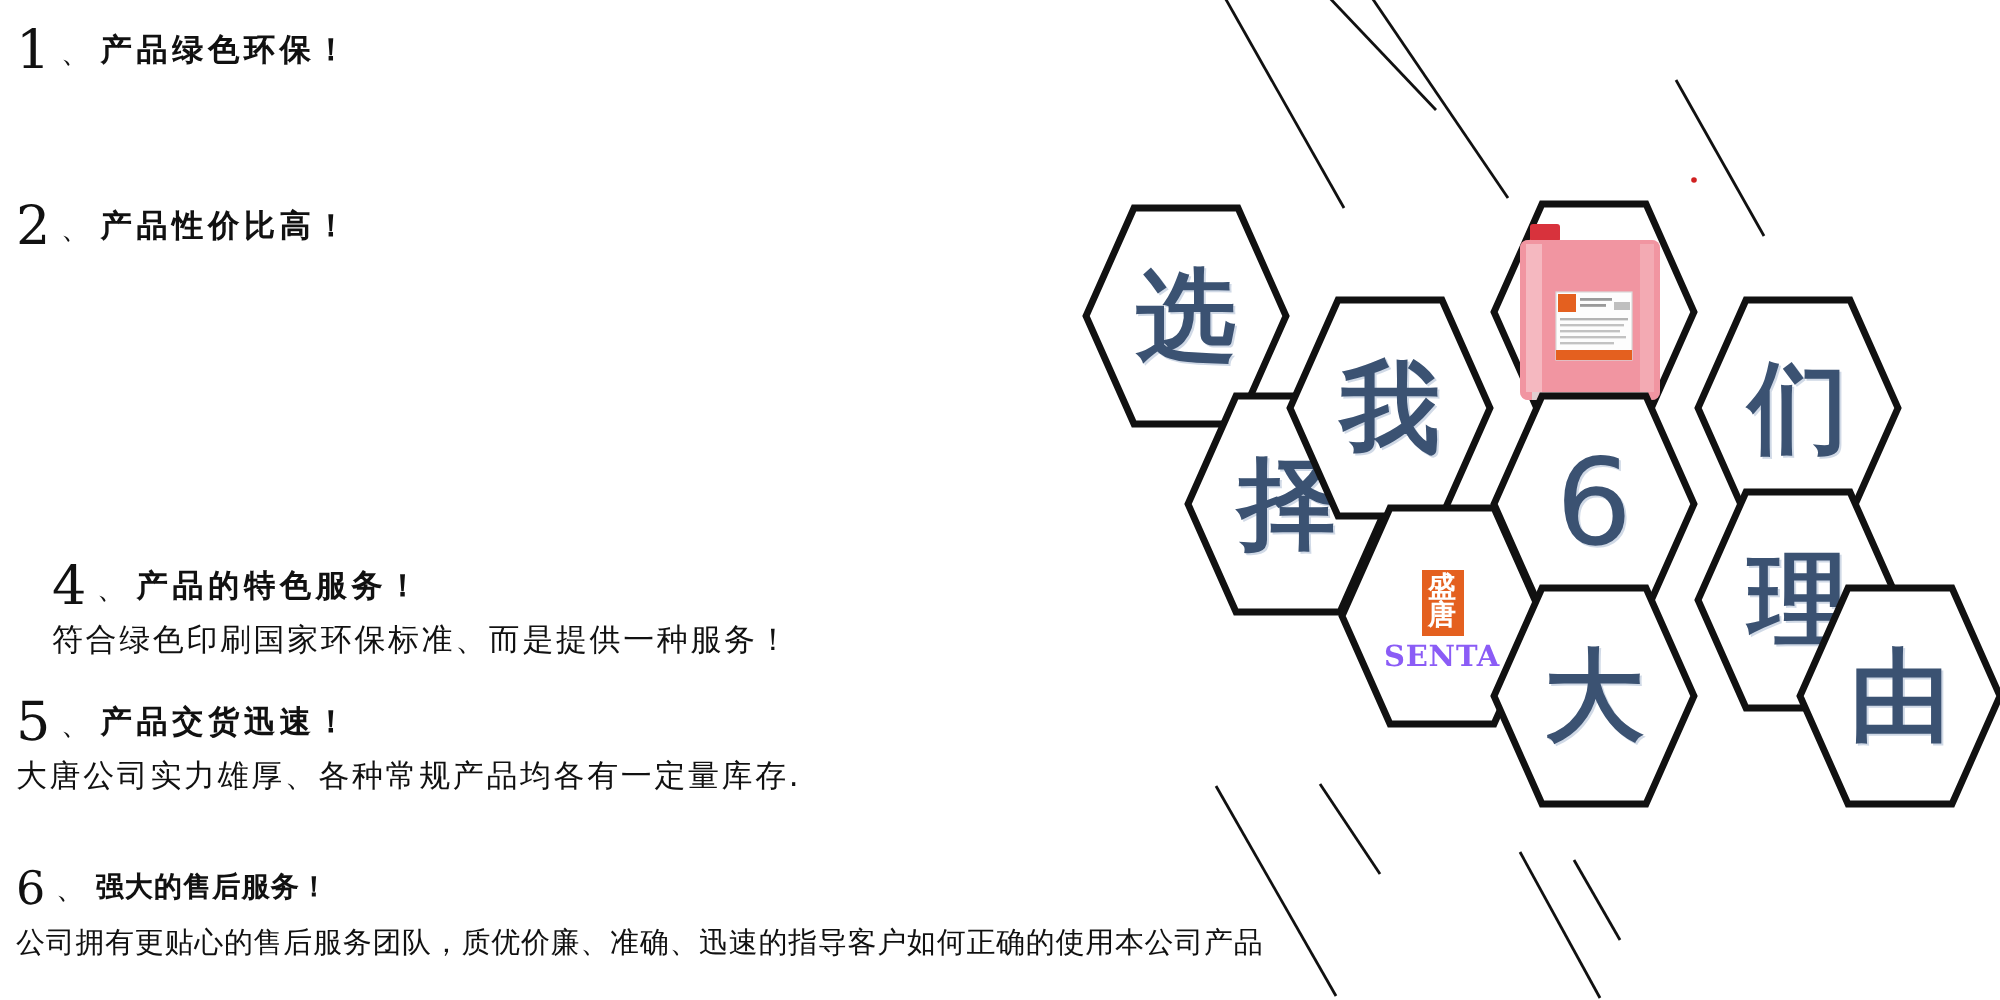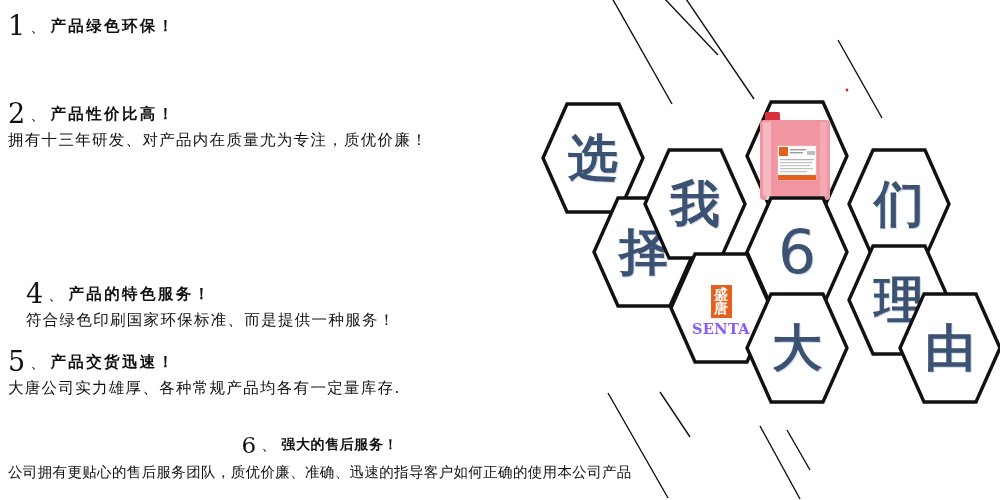--- a/index.html
+++ b/index.html
@@ -64,21 +64,21 @@
   .rb-1 { top: 12px; }
   .rb-2 { top: 100px; }
   .rb-3 { top: 180px; }
   .rb-4 { top: 280px; margin-left: 18px; }
   .rb-5 { top: 348px; }
   .rb-6 { top: 434px; }
 
   .rb-6 .reason-num   { font-size: 23px; }
   .rb-6 .reason-title { font-size: 14px; letter-spacing: 0.6px; }
   .rb-6 .reason-desc  { font-size: 14.5px; letter-spacing: 0.35px; }
-  .rb-6 .reason-head  { margin-bottom: 7px; text-align: center; }
+  .rb-6 .reason-head  { margin-bottom: 7px; }
 
   
   #decor-lines {
     position: absolute;
     left: 0; top: 0;
     width: 1000px; height: 500px;
     z-index: 1;
     pointer-events: none;
   }
 
@@ -201,21 +201,20 @@
       <span class="reason-title">产品绿色环保！</span>
     </span>
   </div>
 
   <div class="reason-block rb-2">
     <span class="reason-head">
       <span class="reason-num">2</span>
       <span class="reason-sep">、</span>
       <span class="reason-title">产品性价比高！</span>
     </span>
-    <span class="reason-desc">拥有十三年研发、对产品内在质量尤为专注，质优价廉！</span>
   </div>
 
 
   <div class="reason-block rb-4">
     <span class="reason-head">
       <span class="reason-num">4</span>
       <span class="reason-sep">、</span>
       <span class="reason-title">产品的特色服务！</span>
     </span>
     <span class="reason-desc">符合绿色印刷国家环保标准、而是提供一种服务！</span>

